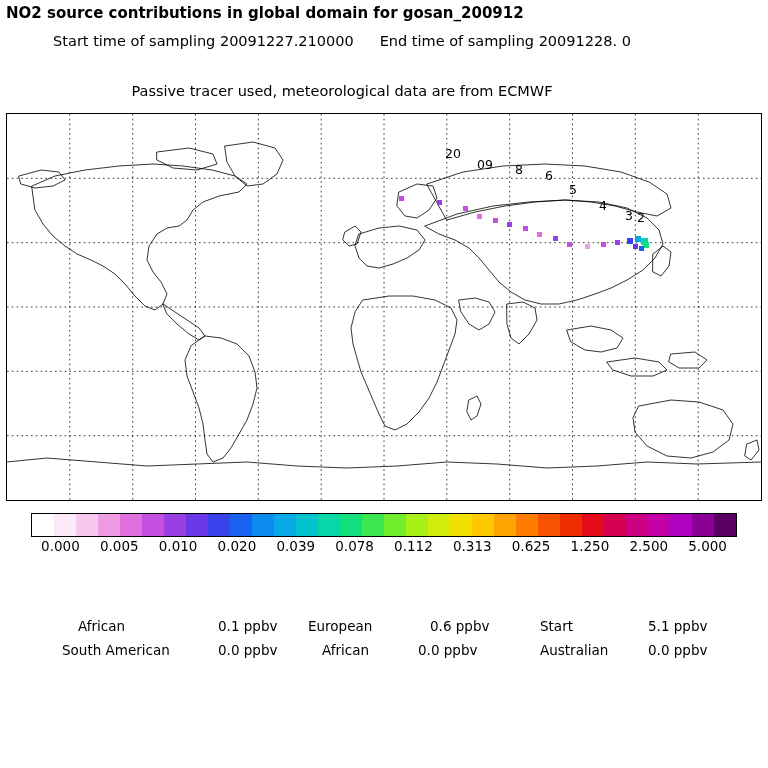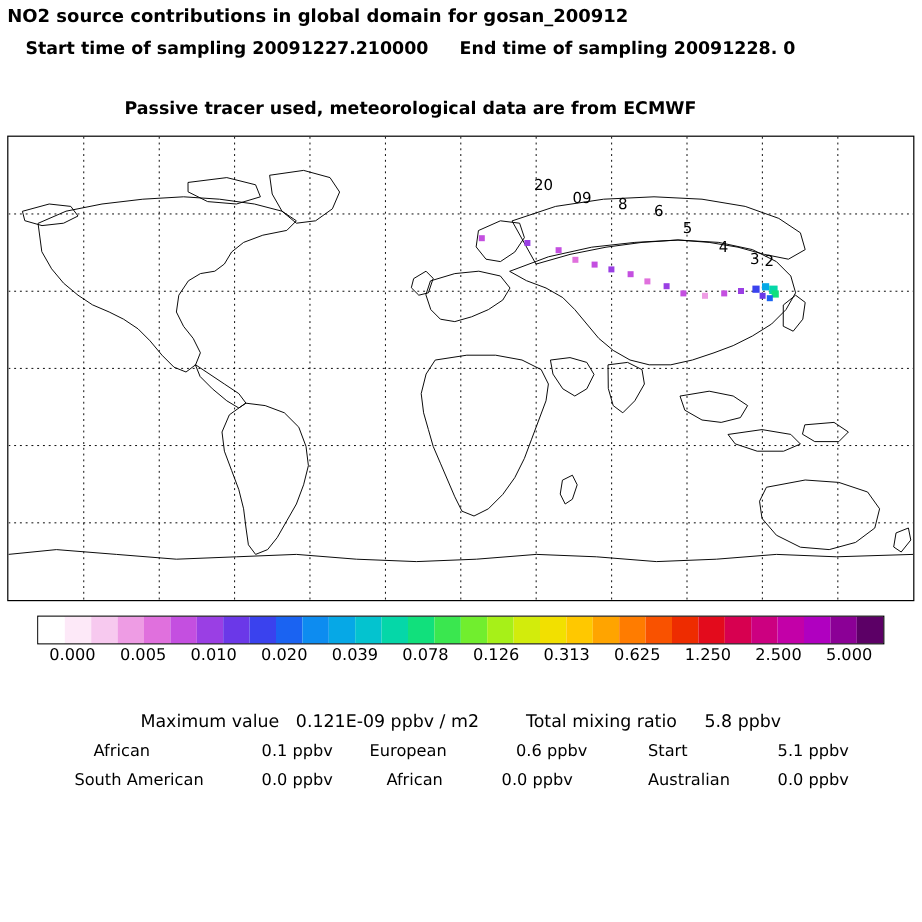--- a/index.html
+++ b/index.html
@@ -31,21 +31,20 @@
     font-weight: bold;
     letter-spacing: 0px;
     white-space: nowrap;
   }
   .hdr-line {
     position: absolute;
     width: 684px;
     text-align: center;
     font-size: 14.5px;
     white-space: nowrap;
-    font-weight: bold;
   }
   .hdr-line .gap-l { display:inline-block; width: 26px; }
   .hdr-line .gap-m { display:inline-block; width: 22px; }
   #hdr1 { top: 33px; }
   #hdr2 { top: 57px; }
   #hdr3 { top: 83px; }
 
   
   #map-frame {
     position: absolute;
@@ -303,37 +302,28 @@
       <div class="sw" style="background: rgb(139, 0, 150);"></div>
       <div class="sw" style="background: rgb(92, 0, 102);"></div>
     </div>
   <div id="cb-ticks">
       <span class="cbtick" style="left: 60.4167px;">0.000</span>
       <span class="cbtick" style="left: 119.25px;">0.005</span>
       <span class="cbtick" style="left: 178.083px;">0.010</span>
       <span class="cbtick" style="left: 236.917px;">0.020</span>
       <span class="cbtick" style="left: 295.75px;">0.039</span>
       <span class="cbtick" style="left: 354.583px;">0.078</span>
-      <span class="cbtick" style="left: 413.417px;">0.126</span>
+      <span class="cbtick" style="left: 413.417px;">0.112</span>
       <span class="cbtick" style="left: 472.25px;">0.313</span>
       <span class="cbtick" style="left: 531.083px;">0.625</span>
       <span class="cbtick" style="left: 589.917px;">1.250</span>
       <span class="cbtick" style="left: 648.75px;">2.500</span>
       <span class="cbtick" style="left: 707.583px;">5.000</span>
     </div>
 
-  <div class="foot" id="foot1">
-    <span>Maximum value</span>
-    &nbsp;
-    <span>0.121E-09 ppbv / m2</span>
-    <span class="gap"></span>
-    <span>Total mixing ratio</span>
-    &nbsp;&nbsp;&nbsp;
-    <span>5.8 ppbv</span>
-  </div>
 
   <div class="foot-row" id="foot2">
     <span class="fc lbl col1-lbl">African</span>
     <span class="fc val col1-val">0.1 ppbv</span>
     <span class="fc lbl col2-lbl">European</span>
     <span class="fc val col2-val">0.6 ppbv</span>
     <span class="fc lbl col3-lbl">Start</span>
     <span class="fc val col3-val">5.1 ppbv</span>
   </div>
 

